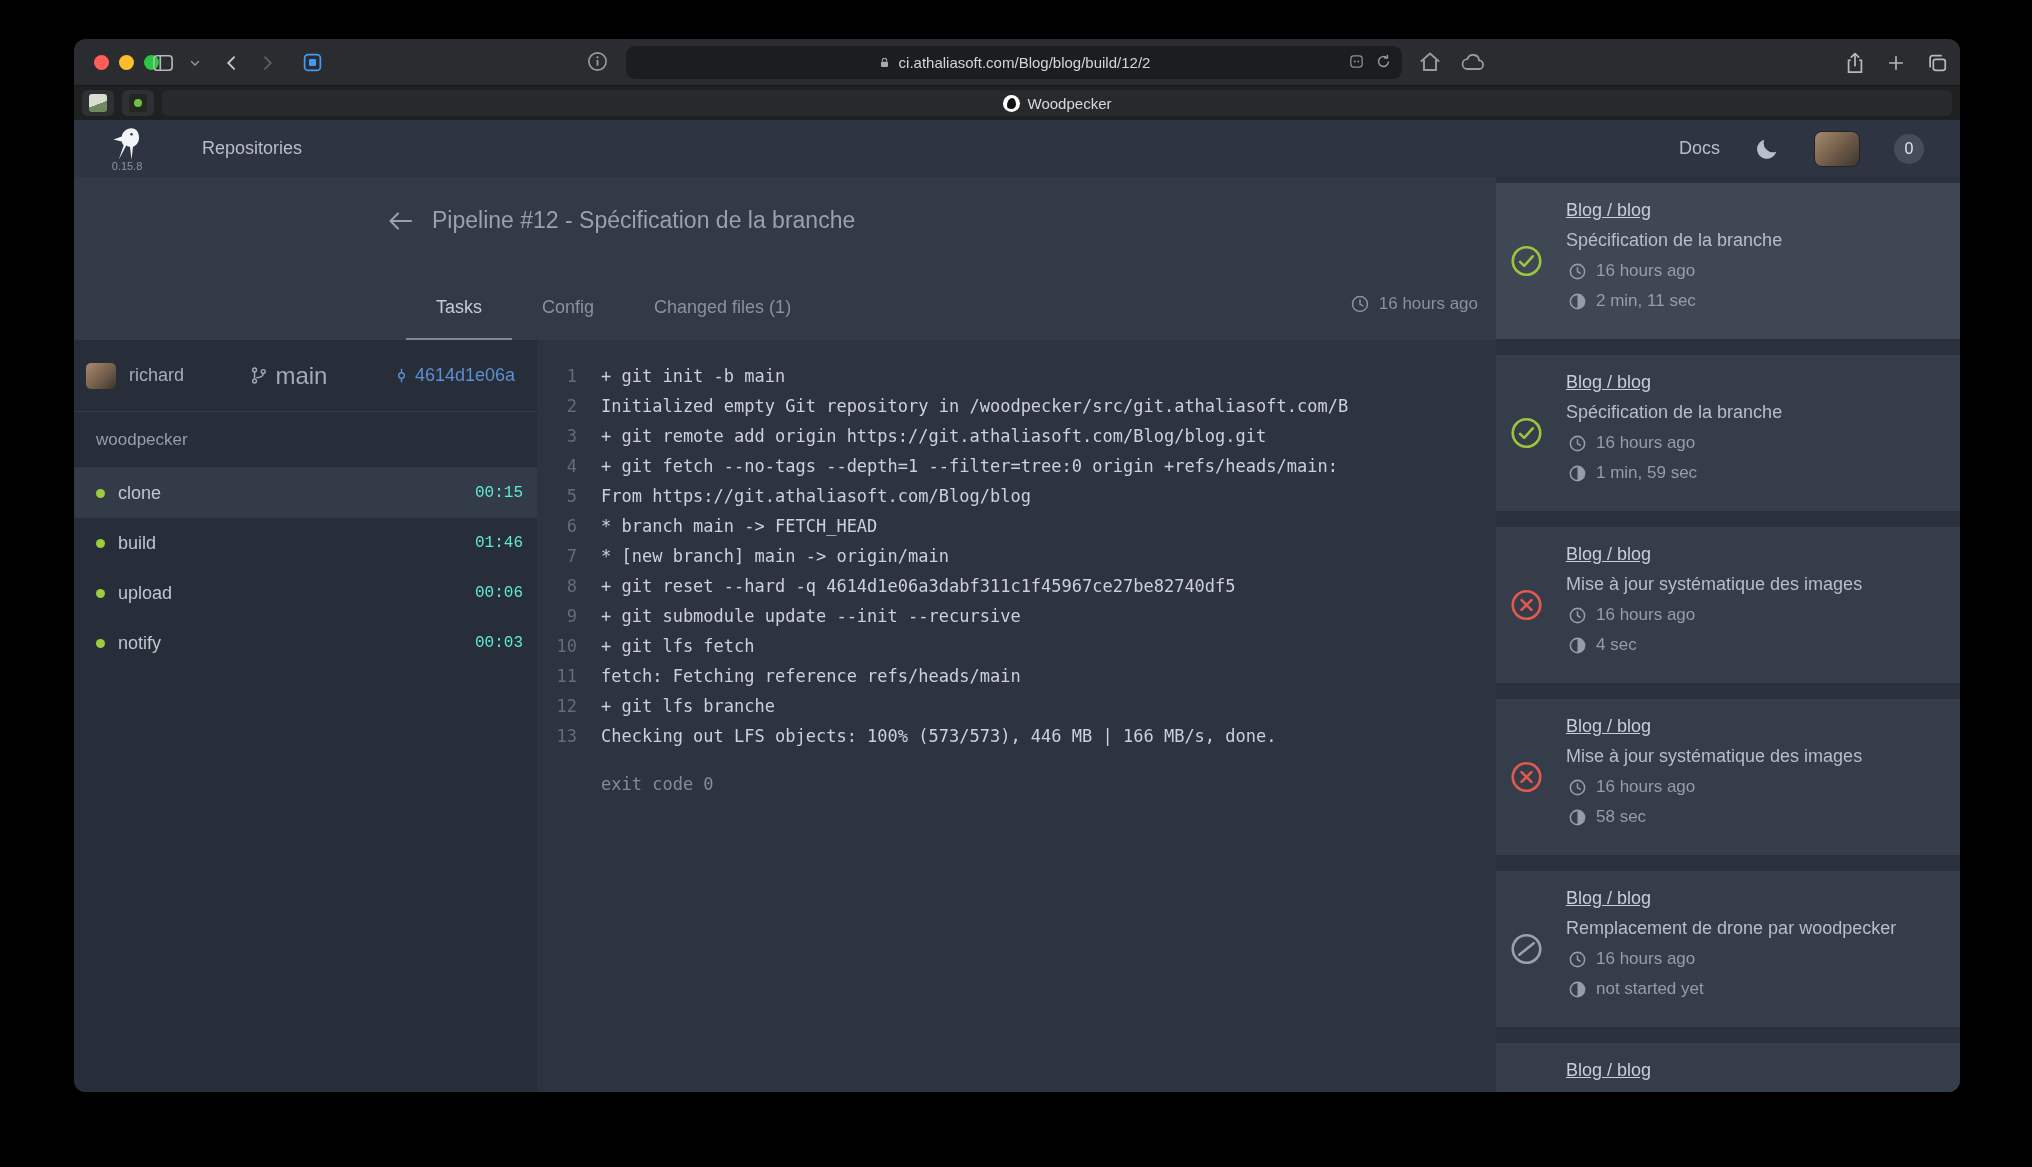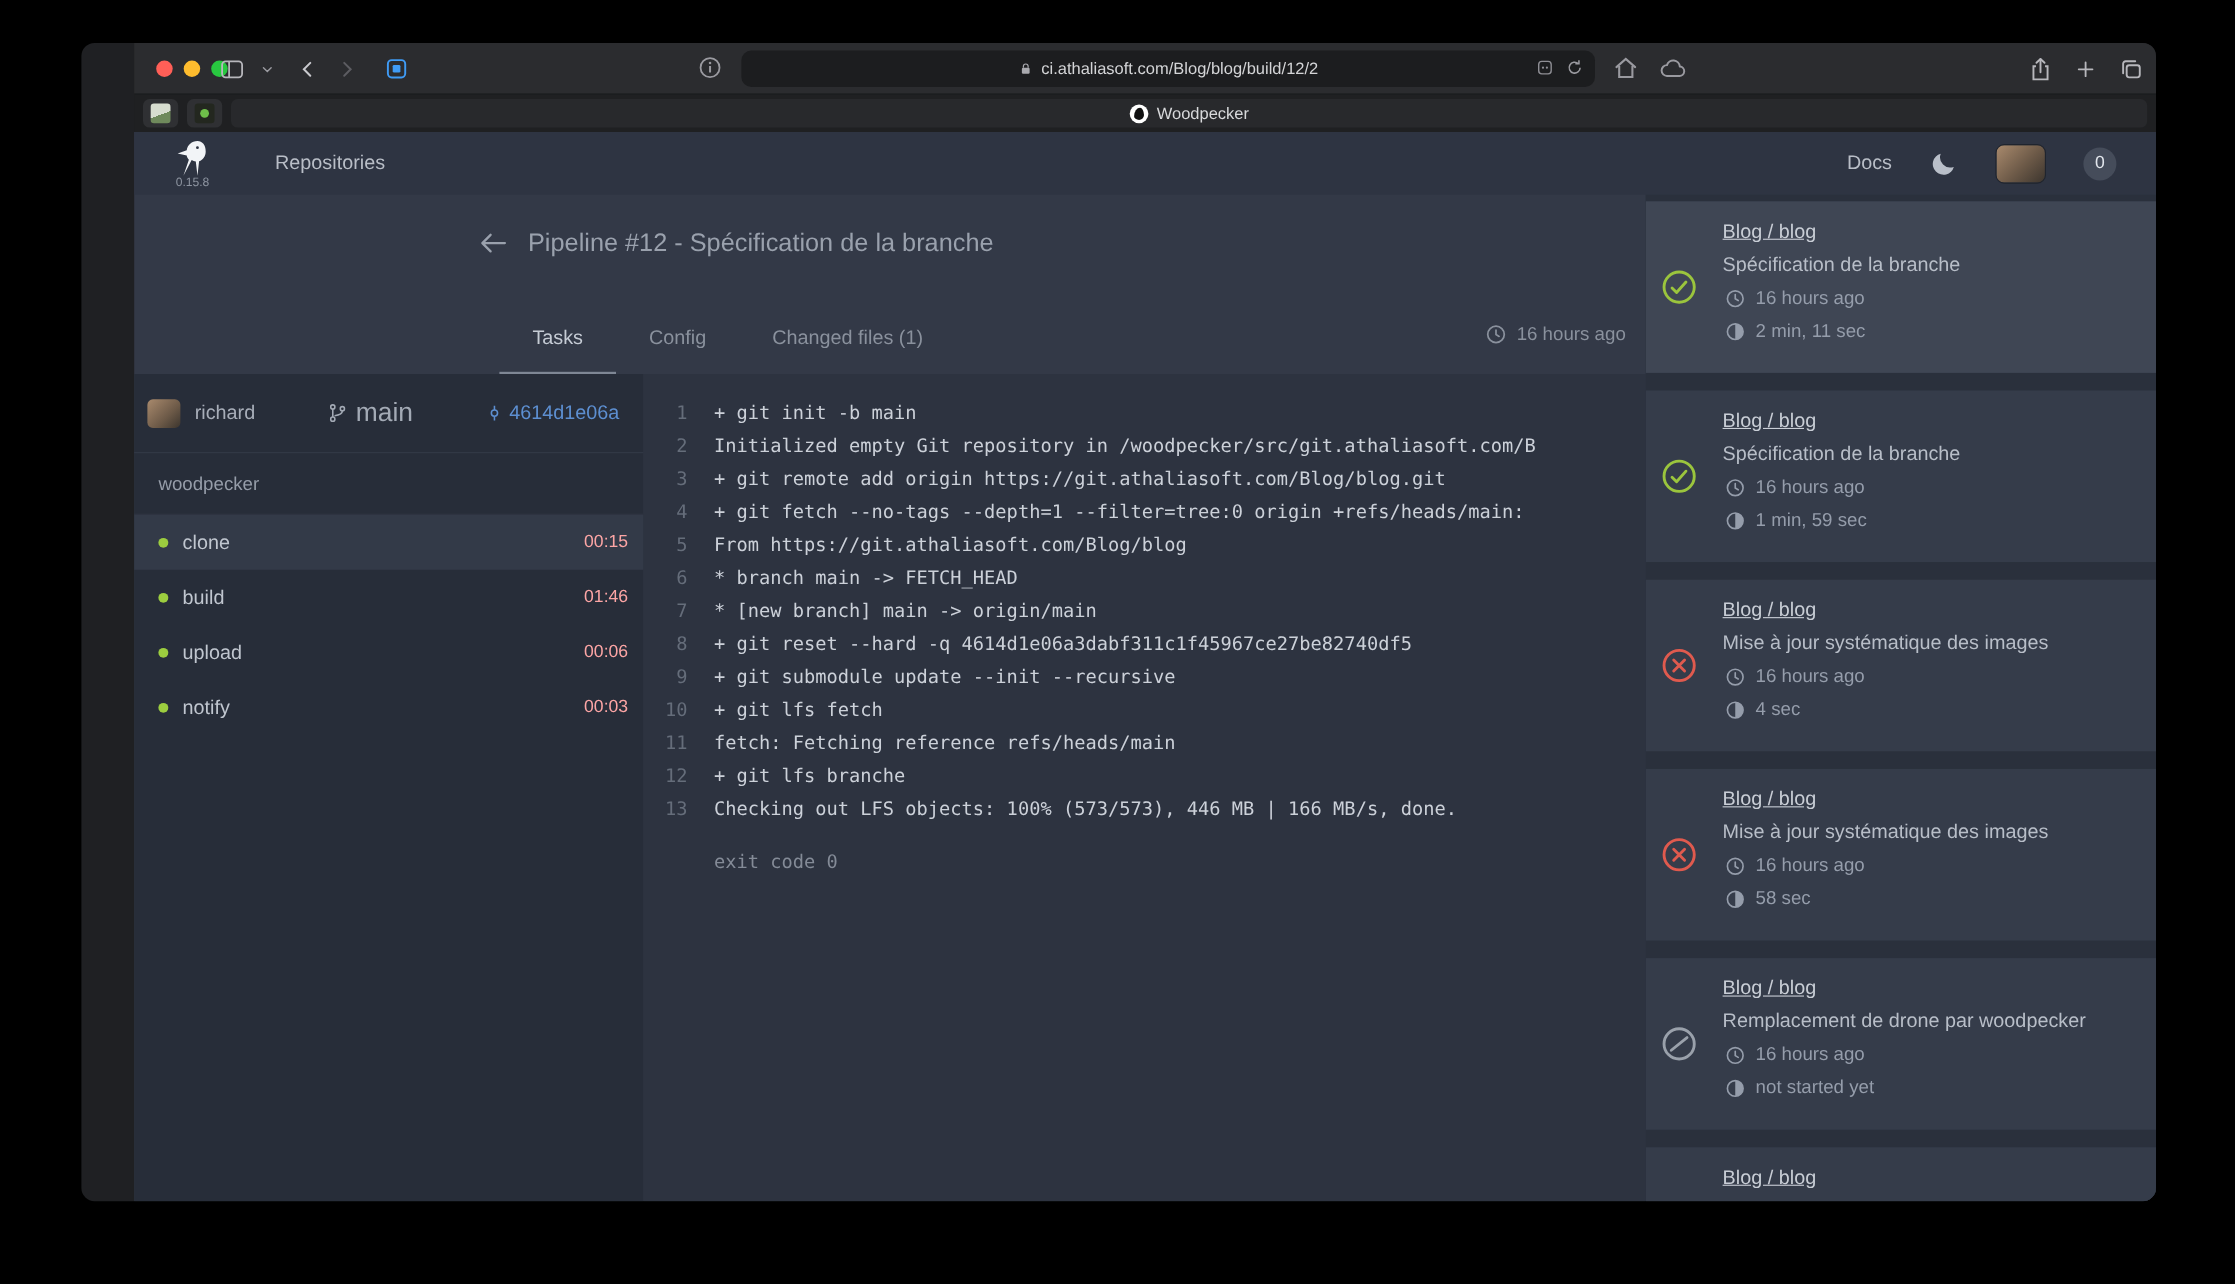--- a/index.html
+++ b/index.html
@@ -3,21 +3,21 @@
 <meta charset="utf-8">
 <style>
   * { margin:0; padding:0; box-sizing:border-box; }
   html,body { width:2032px; height:1167px; background:#000; overflow:hidden;
               font-family:"Liberation Sans", sans-serif; }
   .stage { position:relative; width:2032px; height:1167px; background:#000; }
 
   
   .window { position:absolute; left:74px; top:39px; width:1886px; height:1053px;
             border-radius:12px; overflow:hidden; background:#1f2023;
-            box-shadow:0 18px 60px rgba(0,0,0,.7); display:flex; flex-direction:column;padding-left:48px; }
+            box-shadow:0 18px 60px rgba(0,0,0,.7); display:flex; flex-direction:column; }
 
   
   .toolbar { position:relative; height:47px; background:#2b2c2f; flex:0 0 auto;
              border-bottom:1px solid #17181a; }
   .traffic { position:absolute; left:20px; top:16px; display:flex; gap:10px; }
   .tl { width:15px; height:15px; border-radius:50%; }
   .tl.red { background:#ff5f57; } .tl.yellow { background:#febc2e; } .tl.green { background:#28c840; }
   .navcluster { position:absolute; left:78px; top:0; height:47px; display:flex; align-items:center; gap:15px; }
   .ticon { display:flex; align-items:center; justify-content:center; }
   .info-btn { position:absolute; left:512px; top:11px; }
@@ -82,21 +82,21 @@
   .meta-avatar { width:30px; height:26px; border-radius:5px;
                  background:linear-gradient(135deg,#a98a6d 0%,#6d5a48 60%,#3c352e 100%); }
   .metabranch { display:flex; align-items:center; gap:7px; color:#a3aab5; font-size:24px; }
   .metacommit { display:flex; align-items:center; gap:5px; color:#5d8fd1; font-size:18px;text-align:center; }
   .grouplabel { height:56px; display:flex; align-items:center; padding:0 22px; color:#969da9;
                 font-size:17px; border-bottom:1px solid #303643; }
   .steprow { height:50px; display:flex; align-items:center; padding:0 14px 0 22px; gap:13px; }
   .steprow.active { background:#333a48; }
   .stepdot { width:9px; height:9px; border-radius:50%; background:#9ccd3f; flex:0 0 auto; }
   .stepname { color:#c0c6cf; font-size:18px; flex:1; }
-  .steptime { color:#fca5a5; font-size:16px; }
+  .steptime { color:#5eead4; font-size:16px;font-family:Liberation Mono, monospace; }
 
   .log { flex:1; background:#2d3340; min-width:0; overflow:hidden; padding:21px 0 0 0;
          font-family:"DejaVu Sans Mono", monospace; font-size:17px; color:#ccd1d9; }
   .lline { display:flex; height:30px; line-height:30px; white-space:pre; }
   .ln { width:40px; text-align:right; color:#656d7a; flex:0 0 auto; }
   .lt { margin-left:24px; overflow:hidden; }
   .exitline { margin-top:18px; padding-left:64px; color:#848b97; height:30px; line-height:30px; }
 
   
   .rside { width:464px; background:#2a303c; flex:0 0 auto; overflow:hidden; padding-top:6px; }

